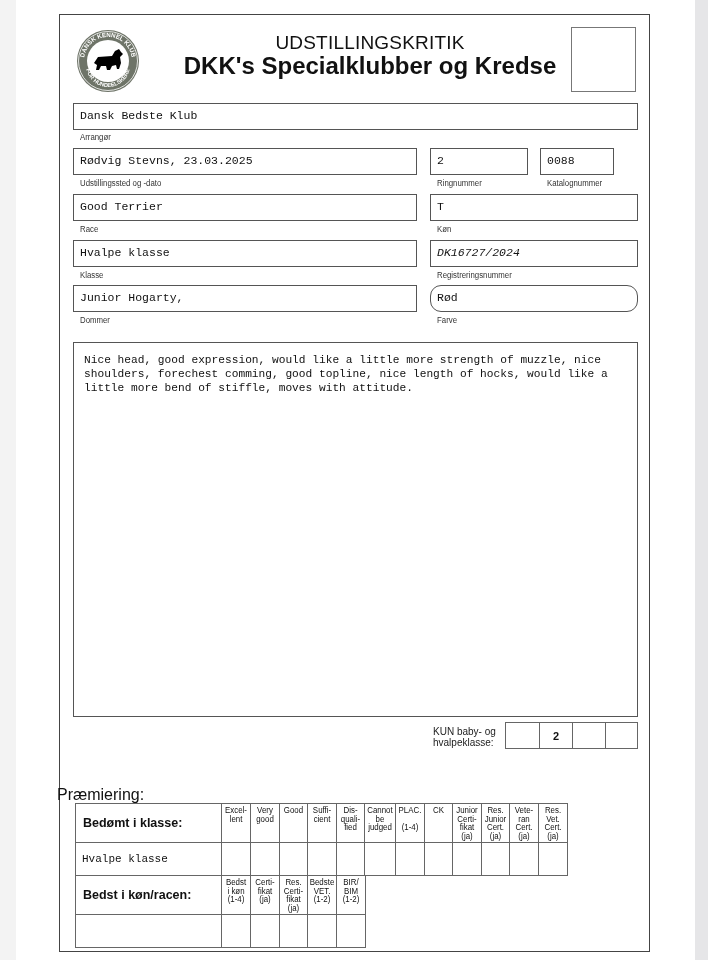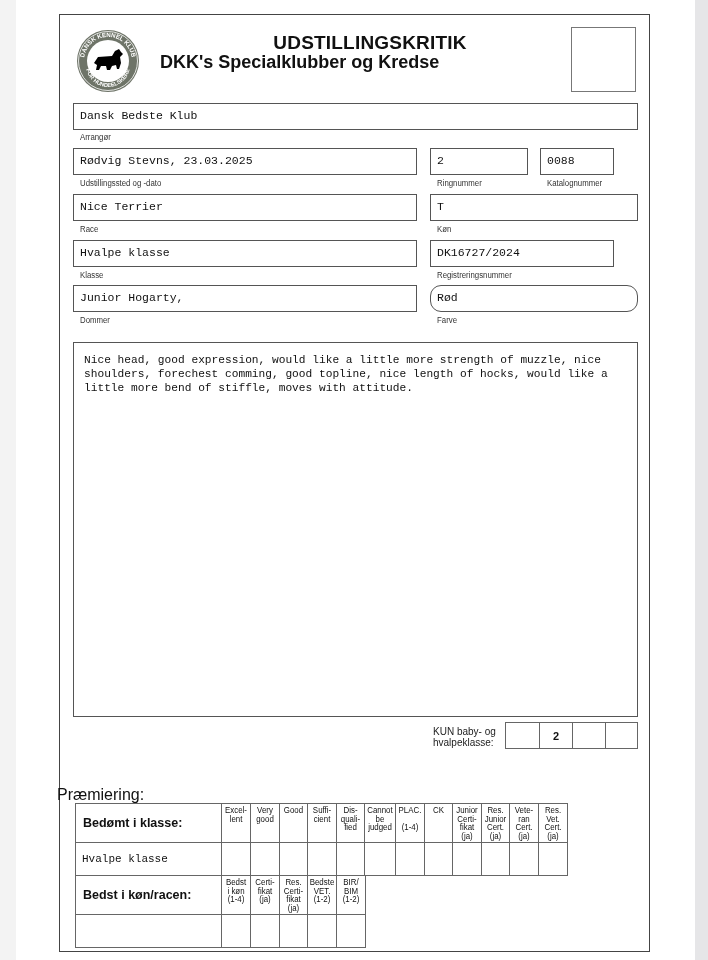--- a/index.html
+++ b/index.html
@@ -4,22 +4,22 @@
 <style>
   * { box-sizing: border-box; margin: 0; padding: 0; }
   html, body { width: 708px; height: 960px; overflow: hidden; }
   body { background: #f3f3f3; position: relative; font-family: "Liberation Sans", sans-serif; color: #111; }
   .right-strip { position: absolute; left: 695px; top: 0; width: 13px; height: 960px; background: #e6e6e8; }
   .paper { position: absolute; left: 16px; top: 0; width: 679px; height: 960px; background: #ffffff; }
   .frame { position: absolute; left: 59px; top: 14px; width: 591px; height: 938px; border: 1.5px solid #444; }
 
   
   .logo { position: absolute; left: 76px; top: 29px; width: 64px; height: 64px; }
-  .title1 { position: absolute; left: 160px; top: 32px; width: 420px; text-align: center; font-weight: bold; font-size: 19px; letter-spacing: 0.2px; }
-  .title2 { position: absolute; left: 160px; top: 52px; width: 420px; font-weight: bold; font-size: 18px; }
+  .title1 { position: absolute; left: 160px; top: 32px; width: 420px; text-align: center; font-weight: normal; font-size: 19px; letter-spacing: 0.2px; }
+  .title2 { position: absolute; left: 160px; top: 52px; width: 420px; text-align: center; font-weight: bold; font-size: 24px; }
   .stamp-box { position: absolute; left: 571px; top: 27px; width: 65px; height: 65px; border: 1px solid #777; }
 
   
   .field { position: absolute; border: 1.5px solid #555; height: 27px; font-family: "Liberation Mono", monospace; font-size: 11.5px; line-height: 24px; padding-left: 6px; white-space: nowrap; }
   .flabel { position: absolute; font-size: 8.5px; color: #333; transform: scaleX(0.92); transform-origin: left; white-space: nowrap; }
 
   .critique { position: absolute; left: 73px; top: 342px; width: 565px; height: 375px; border: 1.5px solid #555; padding: 10px 10px; font-family: "Liberation Mono", monospace; font-size: 11.2px; line-height: 14px; white-space: pre-wrap; }
 
   
   table { border-collapse: collapse; position: absolute; table-layout: fixed; }
@@ -58,28 +58,28 @@
 <div class="field" style="left:73px;top:103px;width:565px;">Dansk Bedste Klub</div>
 <div class="flabel" style="left:80px;top:132px;">Arrangør</div>
 
 <div class="field" style="left:73px;top:148px;width:344px;">Rødvig Stevns, 23.03.2025</div>
 <div class="flabel" style="left:80px;top:178px;">Udstillingssted og -dato</div>
 <div class="field" style="left:430px;top:148px;width:98px;">2</div>
 <div class="flabel" style="left:437px;top:178px;">Ringnummer</div>
 <div class="field" style="left:540px;top:148px;width:74px;">0088</div>
 <div class="flabel" style="left:547px;top:178px;">Katalognummer</div>
 
-<div class="field" style="left:73px;top:194px;width:344px;">Nice Terrier</div>
+<div class="field" style="left:73px;top:194px;width:344px;">Good Terrier</div>
 <div class="flabel" style="left:80px;top:224px;">Race</div>
 <div class="field" style="left:430px;top:194px;width:208px;">T</div>
 <div class="flabel" style="left:437px;top:224px;">Køn</div>
 
 <div class="field" style="left:73px;top:240px;width:344px;">Hvalpe klasse</div>
 <div class="flabel" style="left:80px;top:270px;">Klasse</div>
-<div class="field" style="left:430px;top:240px;width:184px;">DK16727/2024</div>
+<div class="field" style="left:430px;top:240px;width:208px;font-style:italic;">DK16727/2024</div>
 <div class="flabel" style="left:437px;top:270px;">Registreringsnummer</div>
 
 <div class="field" style="left:73px;top:285px;width:344px;">Junior Hogarty,</div>
 <div class="flabel" style="left:80px;top:315px;">Dommer</div>
 <div class="field" style="left:430px;top:285px;width:208px;border-radius:11px;">Rød</div>
 <div class="flabel" style="left:437px;top:315px;">Farve</div>
 
 <div class="critique">Nice head, good expression, would like a little more strength of muzzle, nice
 shoulders, forechest comming, good topline, nice length of hocks, would like a
 little more bend of stiffle, moves with attitude.</div>

